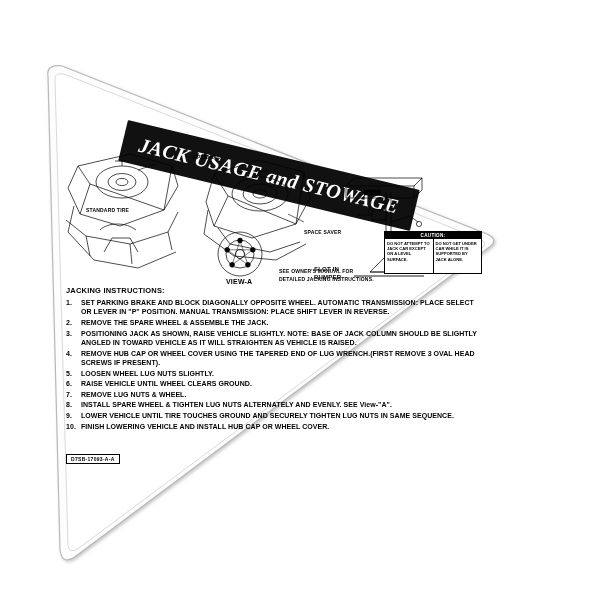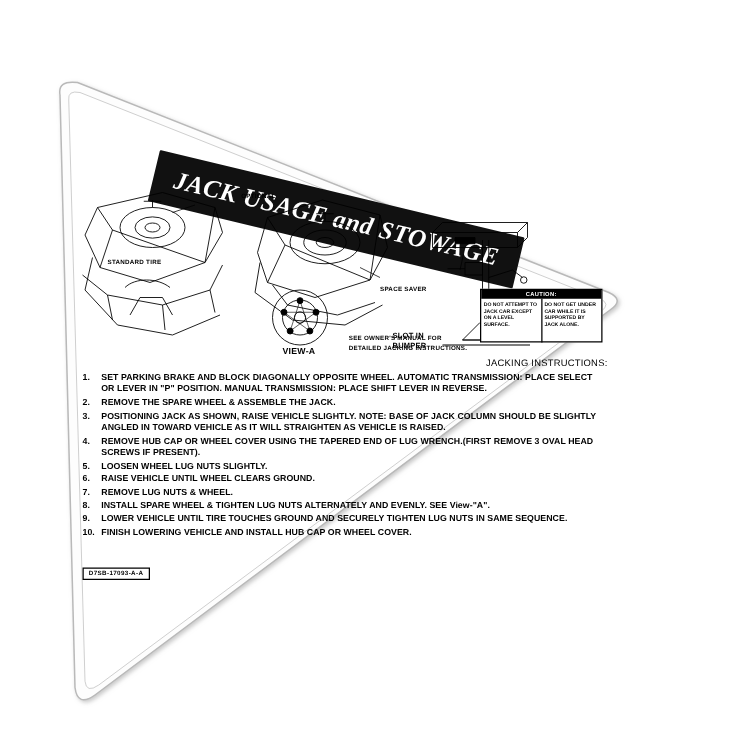--- a/index.html
+++ b/index.html
@@ -125,24 +125,23 @@
 
   
   .instructions {
     position: absolute;
     left: 66px;
     top: 286px;
     width: 420px;
   }
   .instr-head {
     font-size: 7.5px;
-    font-weight: normal;
+    font-weight: bold;
     letter-spacing: 0.2px;
     margin-bottom: 3px;
-    text-align: right;
   }
   .instr-row {
     display: flex;
     font-size: 7px;
     line-height: 9.4px;
     font-weight: bold;
     letter-spacing: 0.05px;
     margin-bottom: 1.2px;
   }
   .instr-num {

